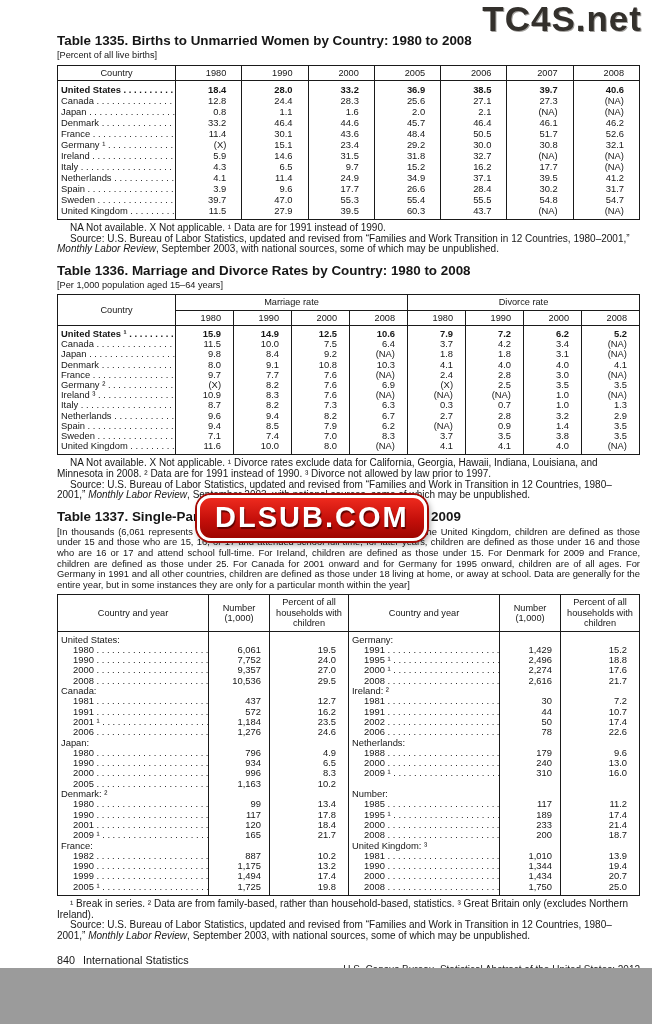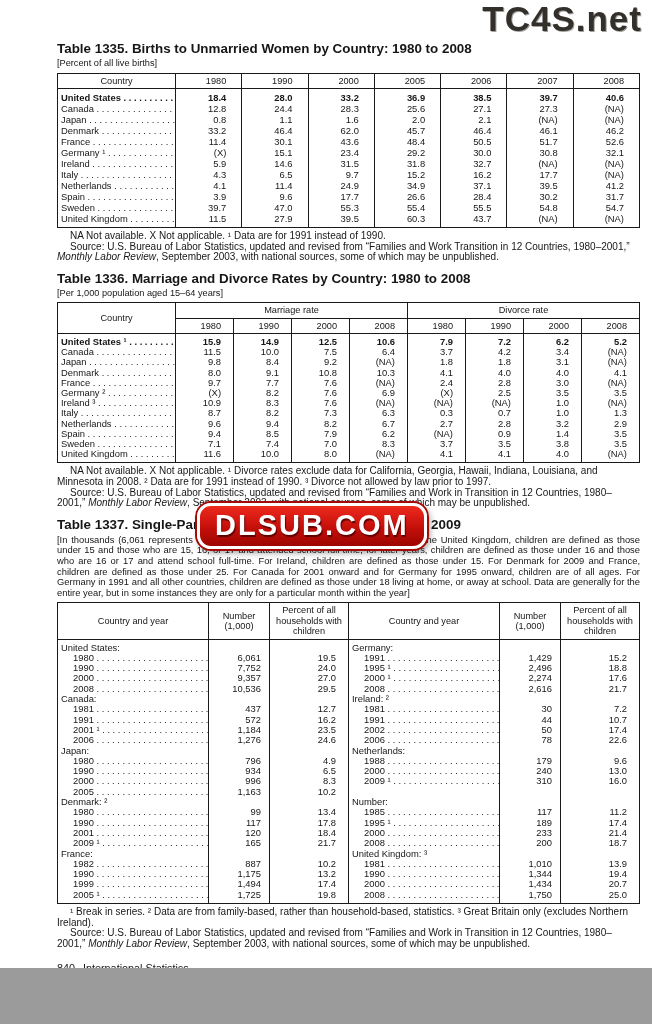--- a/index.html
+++ b/index.html
@@ -1,20 +1,20 @@
 <!DOCTYPE html>
 <html><head>
 <meta charset="utf-8">
 <style>
 *{margin:0;padding:0;box-sizing:border-box}
 body{background:#9b9b9b;font-family:"Liberation Sans",sans-serif}
 .page{position:relative;width:652px;height:968px;margin:0 auto;background:#fff;color:#161616;overflow:hidden}
 .content{position:absolute;left:57px;top:33px;width:583px}
 .sec{margin-top:8px;position:relative}
-.sec:first-child{margin-top:8px}
+.sec:first-child{margin-top:0}
 .ttl{font-size:13.4px;line-height:15px;font-weight:bold}
 .brk{font-size:9.2px;line-height:10.5px;margin-top:2px}
 table.grid{width:100%;table-layout:fixed;border-collapse:collapse;border:1px solid #1a1a1a;margin-top:4px}
 .grid th,.grid td{border-left:1px solid #1a1a1a;border-right:1px solid #1a1a1a;font-weight:normal;font-size:9.4px;padding:0;overflow:hidden}
 .grid thead th{border-bottom:1px solid #1a1a1a;font-size:9.2px;line-height:10.4px;padding:2px 1px;vertical-align:middle}
 .grid thead th.yh{text-align:right;padding-right:15px}
 .t1336 thead th.yh{padding-right:12px}
 .grid tbody td{line-height:11px;vertical-align:top}
 .t1336 tbody td{line-height:10.2px}
 .t1337 tbody td{line-height:10.3px}
@@ -127,21 +127,21 @@
             </tr>
             <tr>
               <td>
                 <div class="cw">
                   <span class="nm">Denmark</span>
                   <span class="dots"></span>
                 </div>
               </td>
               <td class="num">33.2</td>
               <td class="num">46.4</td>
-              <td class="num">62.0</td>
+              <td class="num">44.6</td>
               <td class="num">45.7</td>
               <td class="num">46.4</td>
               <td class="num">46.1</td>
               <td class="num">46.2</td>
             </tr>
             <tr>
               <td>
                 <div class="cw">
                   <span class="nm">France</span>
                   <span class="dots"></span>

